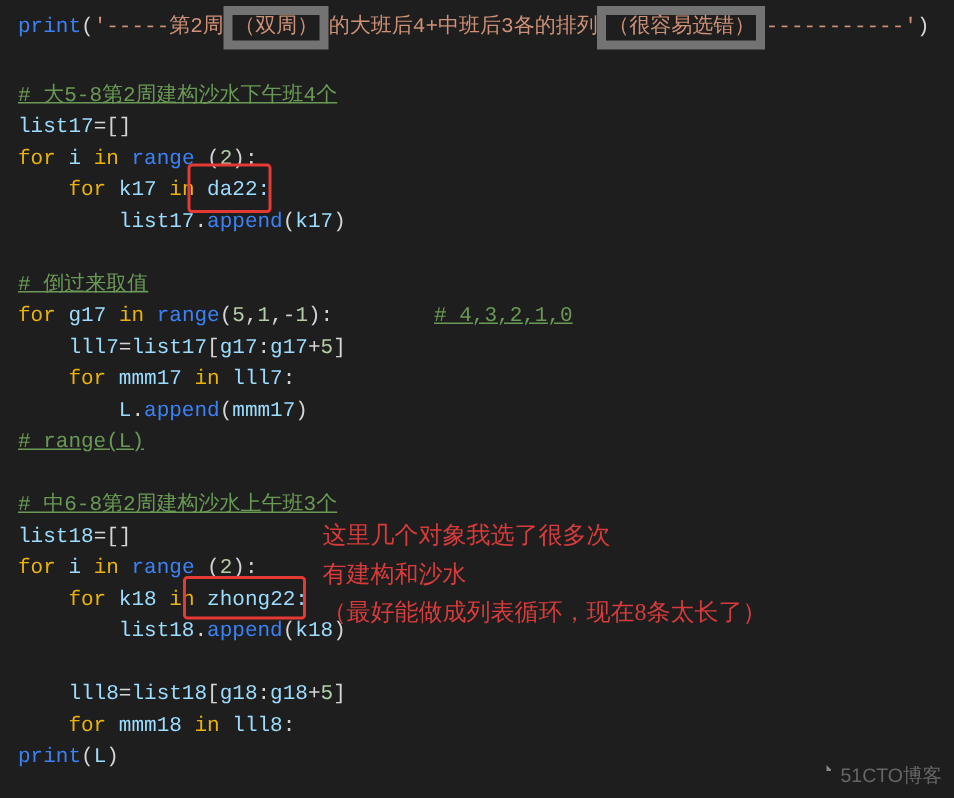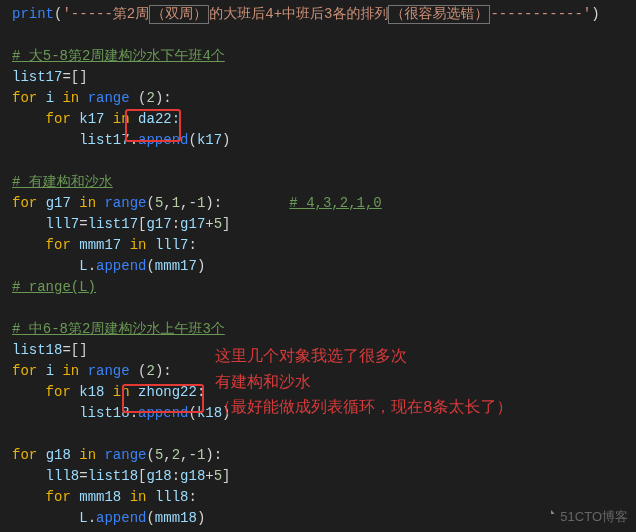--- a/index.html
+++ b/index.html
@@ -22,36 +22,36 @@
   .line { white-space: pre; }
   .kw   { color: #eab308; font-family: Liberation Mono, monospace; }   
   .func { color: #3b82f6; }   
   .str  { color: #ce9178; }   
   .num  { color: #b5cea8; }   
   .comm { color: #6a9955; text-decoration: underline; }   
   .ident{ color: #9cdcfe; }   
   .paren{ color: #d4d4d4; }   
   .op   { color: #d4d4d4; }
   .y-box{
-    border: 1px solid #737373;
+    border: 6px solid #737373;
     padding: 0 1px;
     display: inline-block;
     line-height: 1.2;
   }
   .red-box{
     position: absolute;
     border: 2px solid #e53935;
     border-radius: 3px;
     pointer-events: none;
   }
   .annot{
     position: absolute;
     color: #d83b3b;
     font-size: 16px;
-    font-family: Liberation Mono, monospace;
+    font-family: Liberation Serif, serif;
     line-height: 1.6;
     pointer-events: none;
   }
   .watermark{
     position: absolute;
     right: 8px;
     bottom: 6px;
     color: #666;
     font-size: 13px;
     font-family: "Microsoft YaHei", sans-serif;
@@ -69,41 +69,39 @@
   <div class="line">&nbsp;</div>
 
   <div class="line comm"># 大5-8第2周建构沙水下午班4个</div>
   <div class="line"><span class="ident">list17</span><span class="op">=</span><span class="paren">[]</span></div>
   <div class="line"><span class="kw">for</span> <span class="ident">i</span> <span class="kw">in</span> <span class="func">range</span> <span class="paren">(</span><span class="num">2</span><span class="paren">):</span></div>
   <div class="line">    <span class="kw">for</span> <span class="ident">k17</span> <span class="kw">in</span> <span class="ident">da22:</span></div>
   <div class="line">        <span class="ident">list17</span><span class="op">.</span><span class="func">append</span><span class="paren">(</span><span class="ident">k17</span><span class="paren">)</span></div>
 
   <div class="line">&nbsp;</div>
 
-  <div class="line comm"># 有建构和沙水</div>
+  <div class="line comm"># 倒过来取值</div>
   <div class="line"><span class="kw">for</span> <span class="ident">g17</span> <span class="kw">in</span> <span class="func">range</span><span class="paren">(</span><span class="num">5</span><span class="op">,</span><span class="num">1</span><span class="op">,</span><span class="op">-</span><span class="num">1</span><span class="paren">):</span>        <span class="comm"># 4,3,2,1,0</span></div>
   <div class="line">    <span class="ident">lll7</span><span class="op">=</span><span class="ident">list17</span><span class="paren">[</span><span class="ident">g17</span><span class="op">:</span><span class="ident">g17</span><span class="op">+</span><span class="num">5</span><span class="paren">]</span></div>
   <div class="line">    <span class="kw">for</span> <span class="ident">mmm17</span> <span class="kw">in</span> <span class="ident">lll7</span><span class="paren">:</span></div>
   <div class="line">        <span class="ident">L</span><span class="op">.</span><span class="func">append</span><span class="paren">(</span><span class="ident">mmm17</span><span class="paren">)</span></div>
   <div class="line comm"># range(L)</div>
 
   <div class="line">&nbsp;</div>
 
   <div class="line comm"># 中6-8第2周建构沙水上午班3个</div>
   <div class="line"><span class="ident">list18</span><span class="op">=</span><span class="paren">[]</span></div>
   <div class="line"><span class="kw">for</span> <span class="ident">i</span> <span class="kw">in</span> <span class="func">range</span> <span class="paren">(</span><span class="num">2</span><span class="paren">):</span></div>
   <div class="line">    <span class="kw">for</span> <span class="ident">k18</span> <span class="kw">in</span> <span class="ident">zhong22:</span></div>
   <div class="line">        <span class="ident">list18</span><span class="op">.</span><span class="func">append</span><span class="paren">(</span><span class="ident">k18</span><span class="paren">)</span></div>
 
   <div class="line">&nbsp;</div>
 
-  <div class="line"><span class="kw">for</span> <span class="ident">g18</span> <span class="kw">in</span> <span class="func">range</span><span class="paren">(</span><span class="num">5</span><span class="op">,</span><span class="num">2</span><span class="op">,</span><span class="op">-</span><span class="num">1</span><span class="paren">):</span></div>
   <div class="line">    <span class="ident">lll8</span><span class="op">=</span><span class="ident">list18</span><span class="paren">[</span><span class="ident">g18</span><span class="op">:</span><span class="ident">g18</span><span class="op">+</span><span class="num">5</span><span class="paren">]</span></div>
   <div class="line">    <span class="kw">for</span> <span class="ident">mmm18</span> <span class="kw">in</span> <span class="ident">lll8</span><span class="paren">:</span></div>
-  <div class="line">        <span class="ident">L</span><span class="op">.</span><span class="func">append</span><span class="paren">(</span><span class="ident">mmm18</span><span class="paren">)</span></div>
   <div class="line"><span class="func">print</span><span class="paren">(</span><span class="ident">L</span><span class="paren">)</span></div>
 
   <div class="red-box" style="left:125px; top:109px; width:52px; height:29px;"></div>
   <div class="red-box" style="left:122px; top:384px; width:78px; height:25px;"></div>
 
   <div class="annot" style="left:215px; top:345px;">
     <div>这里几个对象我选了很多次</div>
     <div>有建构和沙水</div>
     <div>（最好能做成列表循环，现在8条太长了）</div>
   </div>

